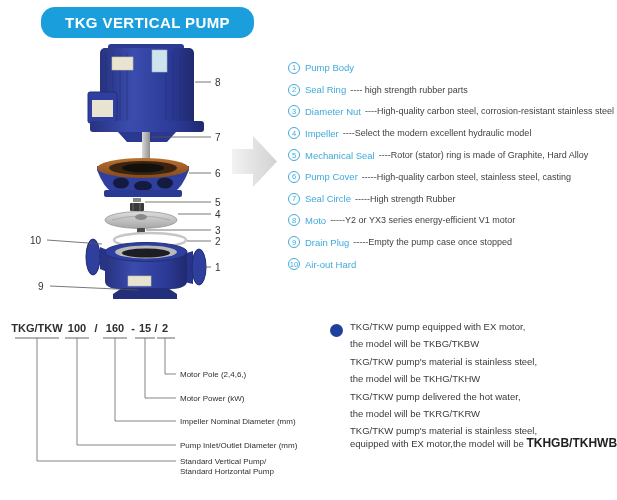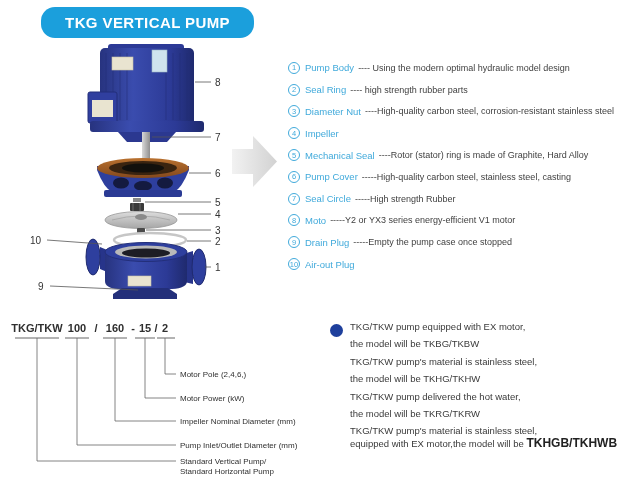--- a/index.html
+++ b/index.html
@@ -159,35 +159,35 @@
   <text class="callout-label" x="30" y="244">10</text>
   <text class="callout-label" x="38" y="290">9</text>
 
   <polygon points="232,149 253,149 253,136 277,161.5 253,187 253,174 232,174" fill="url(#arrowG)"></polygon>
 </svg>
 
 <div class="parts">
   <div class="part-row">
     <span class="pnum">1</span>
     <span class="pname">Pump Body</span>
-    <span class="pdesc">---- Using the modern optimal hydraulic model design</span>
   </div>
   <div class="part-row">
     <span class="pnum">2</span>
     <span class="pname">Seal Ring</span>
     <span class="pdesc">---- high strength rubber parts</span>
   </div>
   <div class="part-row">
     <span class="pnum">3</span>
     <span class="pname">Diameter Nut</span>
     <span class="pdesc">----High-quality carbon steel, corrosion-resistant stainless steel</span>
   </div>
   <div class="part-row">
     <span class="pnum">4</span>
     <span class="pname">Impeller</span>
+    <span class="pdesc">----Select the modern excellent hydraulic model</span>
   </div>
   <div class="part-row">
     <span class="pnum">5</span>
     <span class="pname">Mechanical Seal</span>
     <span class="pdesc">----Rotor (stator) ring is made of Graphite, Hard Alloy</span>
   </div>
   <div class="part-row">
     <span class="pnum">6</span>
     <span class="pname">Pump Cover</span>
     <span class="pdesc">-----High-quality carbon steel, stainless steel, casting</span>
@@ -202,21 +202,21 @@
     <span class="pname">Moto</span>
     <span class="pdesc">-----Y2 or YX3 series energy-efficient V1 motor</span>
   </div>
   <div class="part-row">
     <span class="pnum">9</span>
     <span class="pname">Drain Plug</span>
     <span class="pdesc">-----Empty the pump case once stopped</span>
   </div>
   <div class="part-row">
     <span class="pnum">10</span>
-    <span class="pname">Air-out Plug</span>
+    <span class="pname">Air-out Hard</span>
   </div>
 </div>
 
 <svg class="model-svg" width="340" height="185" viewBox="0 310 340 185">
 
   <text class="seg" x="37" y="332" text-anchor="middle">TKG/TKW</text>
   <text class="seg" x="77" y="332" text-anchor="middle">100</text>
   <text class="seg" x="96" y="332" text-anchor="middle">/</text>
   <text class="seg" x="115" y="332" text-anchor="middle">160</text>
   <text class="seg" x="133" y="332" text-anchor="middle">-</text>

